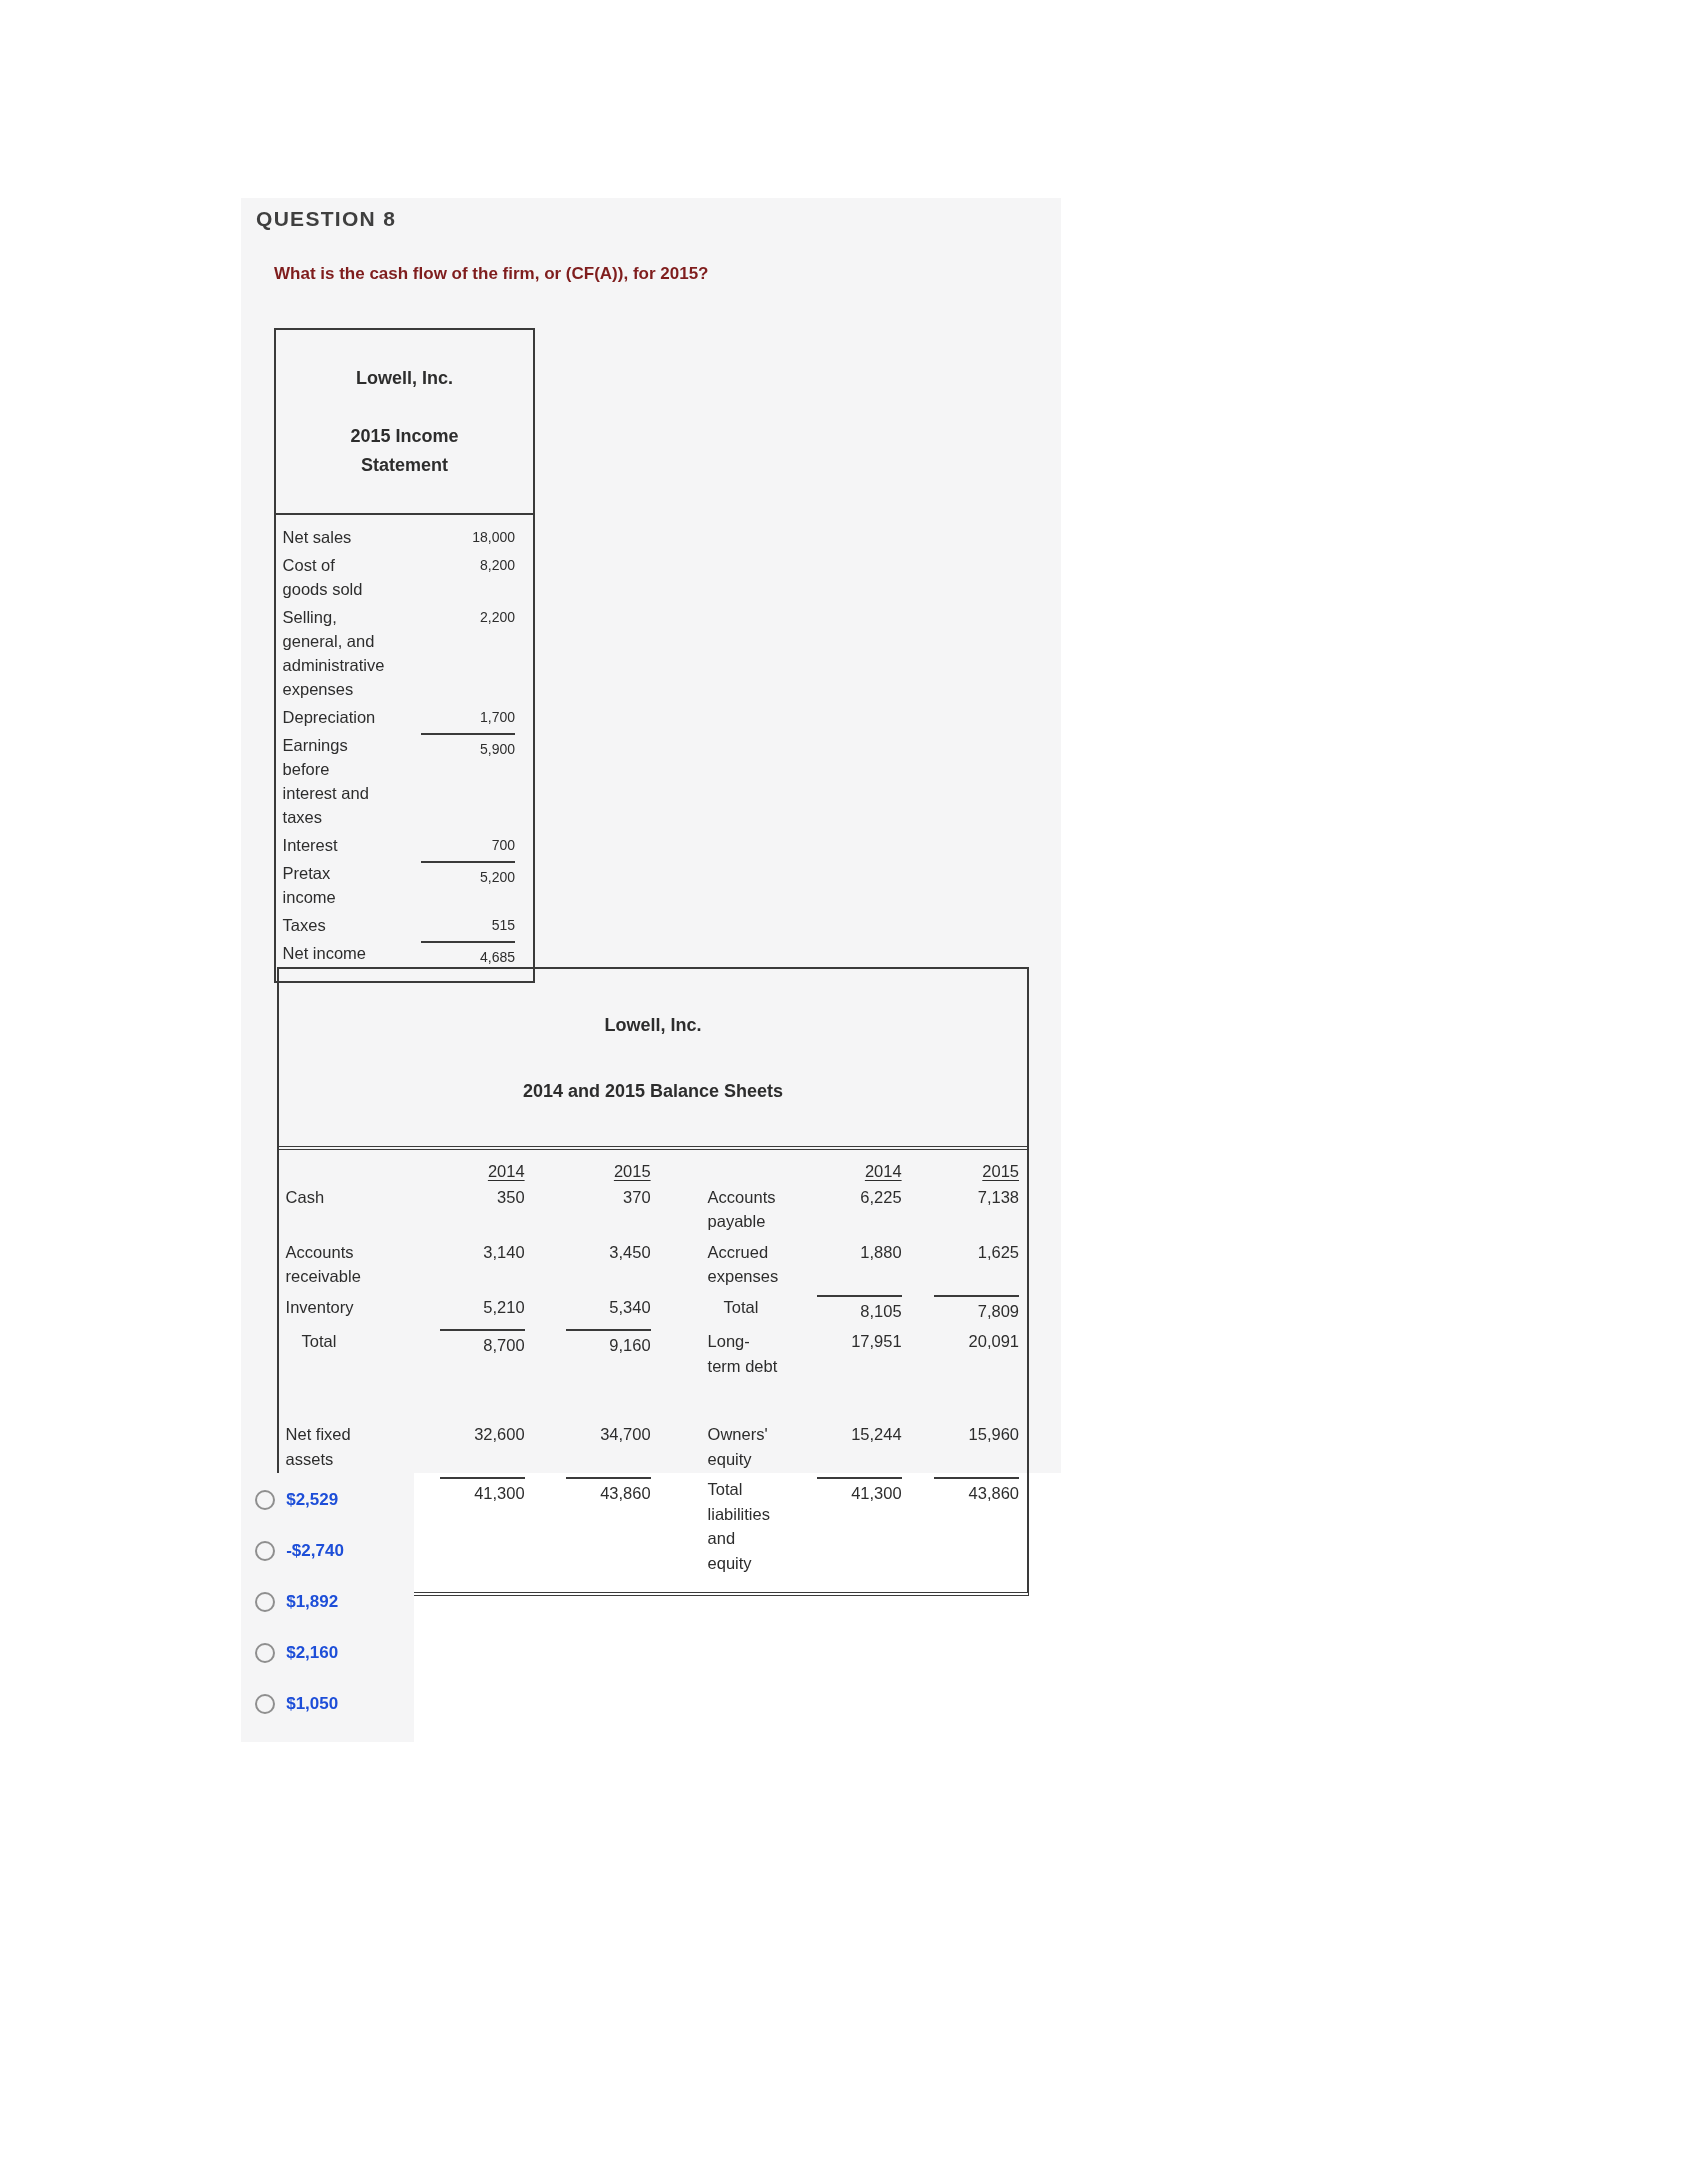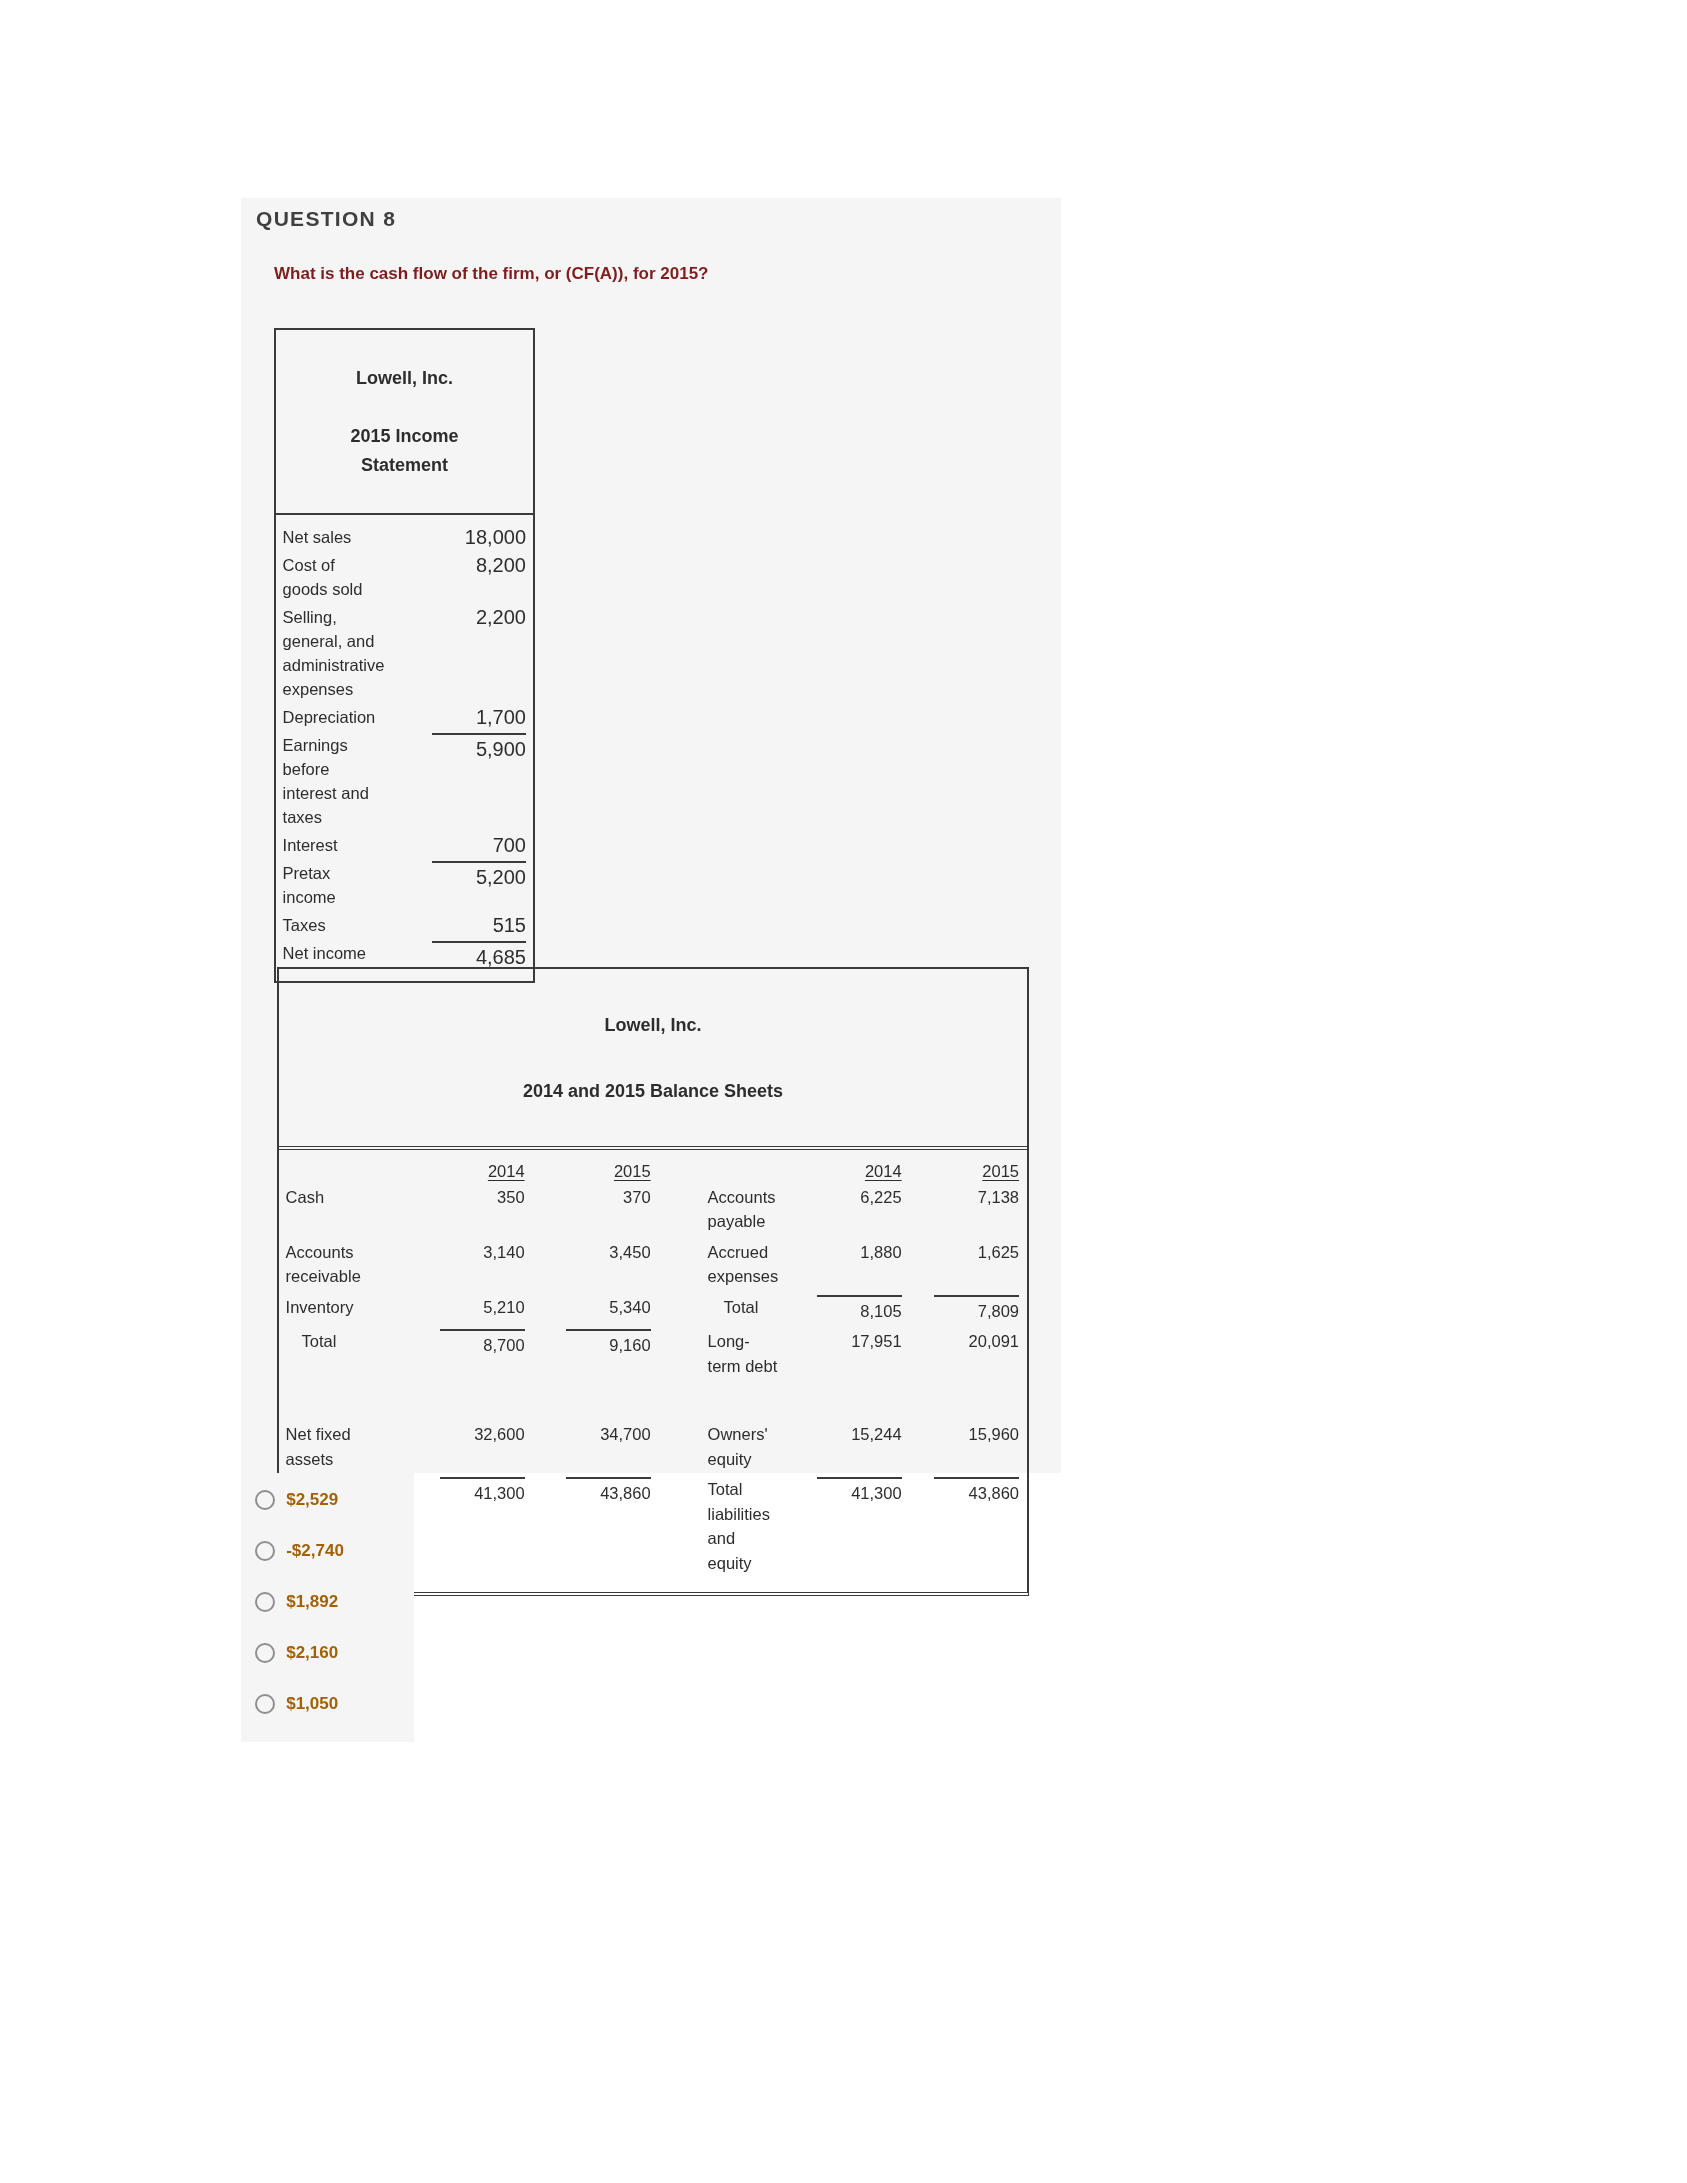--- a/index.html
+++ b/index.html
@@ -15,21 +15,21 @@
     letter-spacing:1.3px; color:var(--heading_text);}
   .q-prompt{position:absolute; left:33px; top:66px; font-size:17px; font-weight:600; color:#7f1d1d;}
 
   
   .is-table{position:absolute; left:33px; top:130px; width:261px; border:2px solid var(--table_border);}
   .is-title{text-align:center; font-weight:700; font-size:18px; line-height:29px;
     padding:5.3px 2.6px 4px; border-bottom:2px solid var(--table_border); white-space:pre-line;}
   .is-body{padding:5.3px 0 8px;}
   .is-row{display:flex; padding-left:6.6px; margin:4px 0;}
   .is-label{width:114px; font-size:16.5px; line-height:24px; white-space:pre-line;}
-  .is-value{flex:1; text-align:right; padding-right:7px; font-size:20px; line-height:24px;}
+  .is-value{flex:1; text-align:right; padding-right:18px; font-size:14px; line-height:24px;}
   .num{display:inline-block; min-width:94px; text-align:right;}
   .num.sub{border-top:2px solid var(--table_border); padding-top:2px;}
 
   
   .bs-table{position:absolute; left:36px; top:769px; width:752px;
     border:2px solid var(--table_border); border-bottom:4.6px double var(--table_border);}
   .bs-title{text-align:center; font-weight:700; font-size:18px; line-height:33px;
     padding:6.6px 0 5.3px; border-bottom:4.6px double var(--table_border); white-space:pre-line;}
   .bs-body{padding:9.3px 8px 10.6px 6.6px;}
   .bs-row{display:grid; grid-template-columns:146px 93px 126px 142px 109px auto; margin-bottom:6px;}
@@ -43,21 +43,21 @@
   .bs-label.indent{padding-left:16px;}
   .bs-rlabel.indent{padding-left:73px;}
   .bs-row.gap{margin-top:44px;}
 
   
   .panel-options{position:absolute; left:241px; top:1473px; width:173px; height:269px;
     background:var(--panel_bg); padding-top:1.3px;}
   .opt{display:flex; align-items:center; height:51px; padding-left:14px; cursor:pointer;}
   .radio{width:20px; height:20px; border:2px solid var(--radio_border); border-radius:50%;
     flex:none; background:transparent;}
-  .opt-label{margin-left:11.2px; font-size:17px; font-weight:600; color:#a16207;}
+  .opt-label{margin-left:11.2px; font-size:17px; font-weight:600; color:#1d4ed8;}
 </style>
 </head>
 <body>
 
 <div class="panel-main">
 
   <div class="q-header">QUESTION 8</div>
   <div class="q-prompt">What is the cash flow of the firm, or (CF(A)), for 2015?</div>
 
   <div class="is-table">

